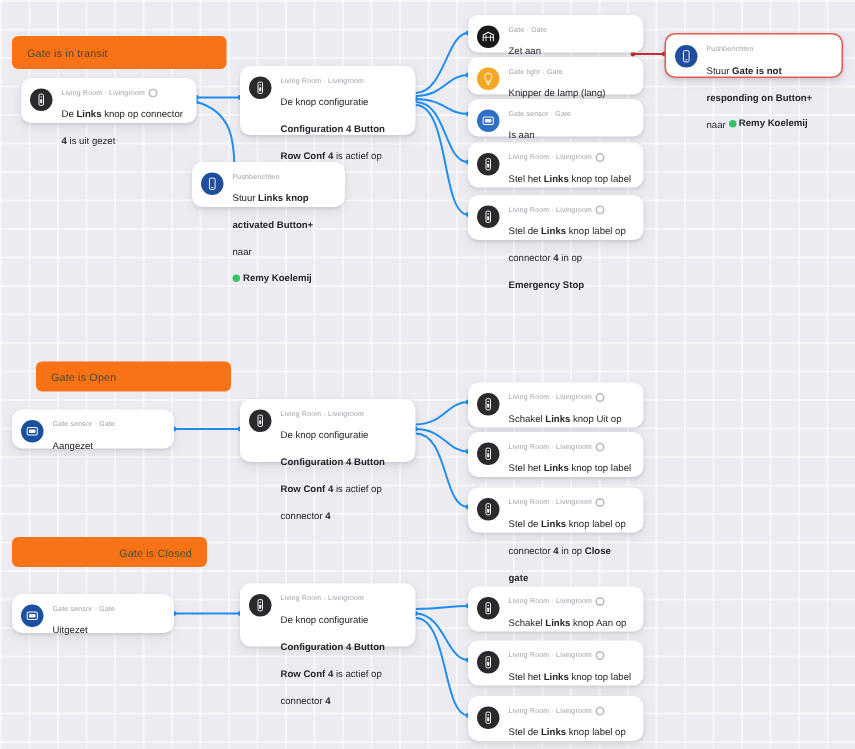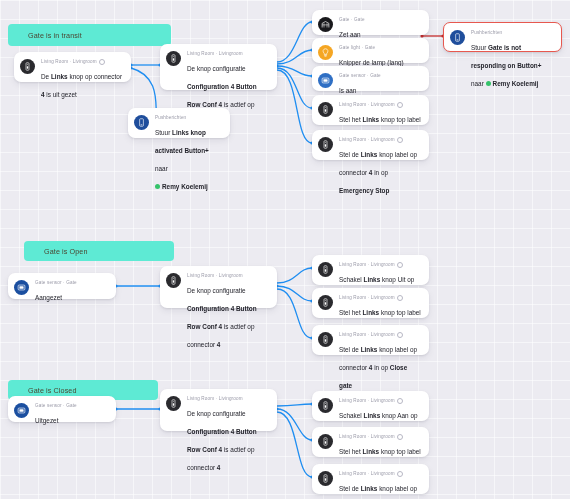--- a/index.html
+++ b/index.html
@@ -17,22 +17,22 @@
       linear-gradient(to bottom, rgba(255,255,255,.55) 1px, transparent 1px);
     background-size:19px 19px;
   }
   svg.wires{position:absolute;inset:0;width:570px;height:499px;overflow:visible;pointer-events:none;}
   .wire{fill:none;stroke:#1f8ef1;stroke-width:1.3px;}
   .wire-red{fill:none;stroke:#c62f2f;stroke-width:1.3px;}
   .dot{fill:#1f8ef1;}
   .dot-red{fill:#c62f2f;}
 
   .banner{
-    position:absolute;background:#5eead4;border-radius:4px;
-    display:flex;align-items:center;padding:0 20px;
+    position:absolute;background:#f97316;border-radius:4px;
+    display:flex;align-items:center;padding:0 10px;
     font-size:7.2px;color:#4b4733;letter-spacing:.1px;
   }
 
   .card{
     position:absolute;background:#ffffff;border-radius:7px;
     box-shadow:0 1px 2px rgba(30,30,60,.10),0 3px 7px rgba(30,30,60,.07);
     display:flex;align-items:flex-start;gap:6px;
     padding:6px 8px 6px 6px;box-sizing:border-box;
   }
   .card.alert{border:1px solid #e7584f;}
@@ -349,21 +349,21 @@
   </span>
   <span class="body">
     <span class="eyebrow">
       <span>Living Room · Livingroom</span>
       <i class="mini"></i>
     </span>
     <span class="txt"><span>Stel de </span><b>Links</b><span> knop label op connector </span><b>4</b><span> in op </span><b>Close gate</b></span>
   </span>
 </div>
 
-<div class="banner" style="left:8px;top:380px;width:110px;height:20px;">
+<div class="banner" style="left:8px;top:358px;width:110px;height:20px;justify-content:flex-end;">
   <span>Gate is Closed</span>
 </div>
 
 <div class="card" style="left:8px;top:396px;width:108px;height:26px;">
   <span class="avatar av-deep">
     <svg width="9" height="9" viewBox="0 0 24 24">
         <rect x="3" y="5.5" width="18" height="13" rx="2.6" fill="none" stroke="#fff" stroke-width="1.8"></rect>
         <rect x="6.4" y="8.8" width="11.2" height="6.4" rx="1.4" fill="#fff"></rect>
       </svg>
   </span>

